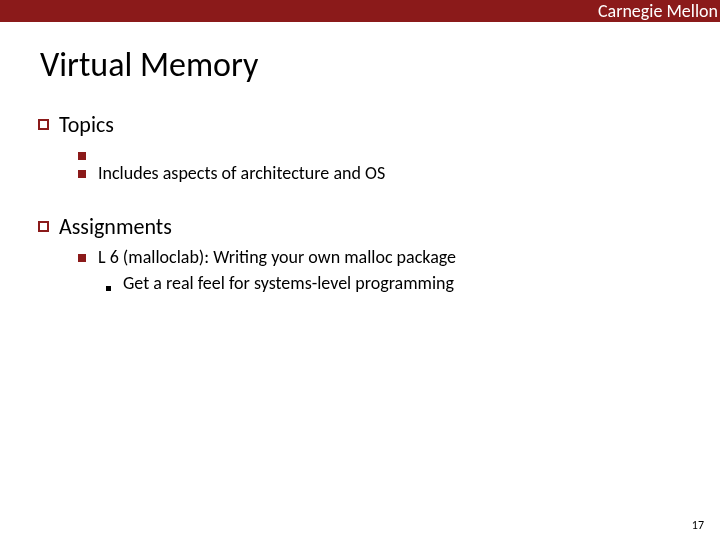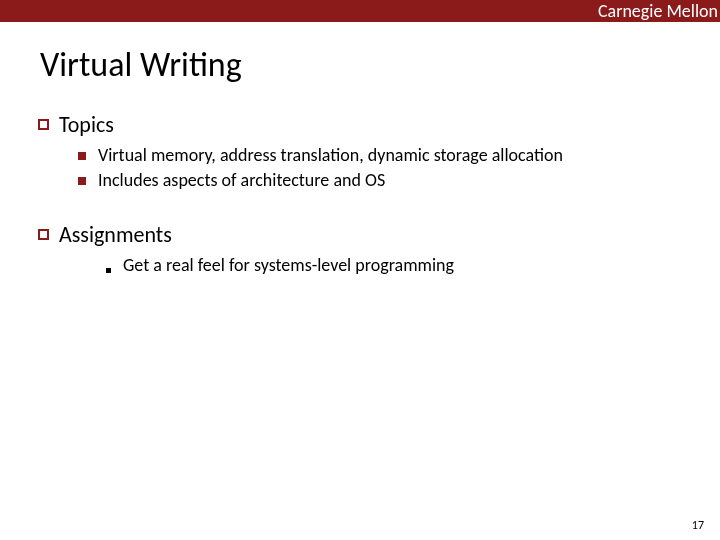--- a/index.html
+++ b/index.html
@@ -101,44 +101,47 @@
     font-family: Calibri, Arial, sans-serif;
   }
 </style>
 </head>
 <body>
 
 <div class="header-bar">
   <span class="header-text">Carnegie Mellon</span>
 </div>
 
-<h1 class="slide-title">Virtual Writing</h1>
+<h1 class="slide-title">Virtual Memory</h1>
 
 <div class="content">
 
   <div class="section-header">
     <span class="bullet-square"></span>
     <span class="section-title">Topics</span>
   </div>
   <div class="sub-list">
     <div class="sub-item">
       <span class="bullet-filled"></span>
-      <span class="sub-text">Virtual memory, address translation, dynamic storage allocation</span>
     </div>
     <div class="sub-item">
       <span class="bullet-filled"></span>
       <span class="sub-text">Includes aspects of architecture and OS</span>
     </div>
   </div>
 
   <div class="section-header">
     <span class="bullet-square"></span>
     <span class="section-title">Assignments</span>
   </div>
   <div class="sub-list">
+    <div class="sub-item">
+      <span class="bullet-filled"></span>
+      <span class="sub-text">L 6 (malloclab): Writing your own malloc package</span>
+    </div>
     <div class="sub-sub-list">
       <div class="sub-sub-item">
         <span class="bullet-tiny"></span>
         <span class="sub-text">Get a real feel for systems-level programming</span>
       </div>
     </div>
   </div>
 
 </div>
 

